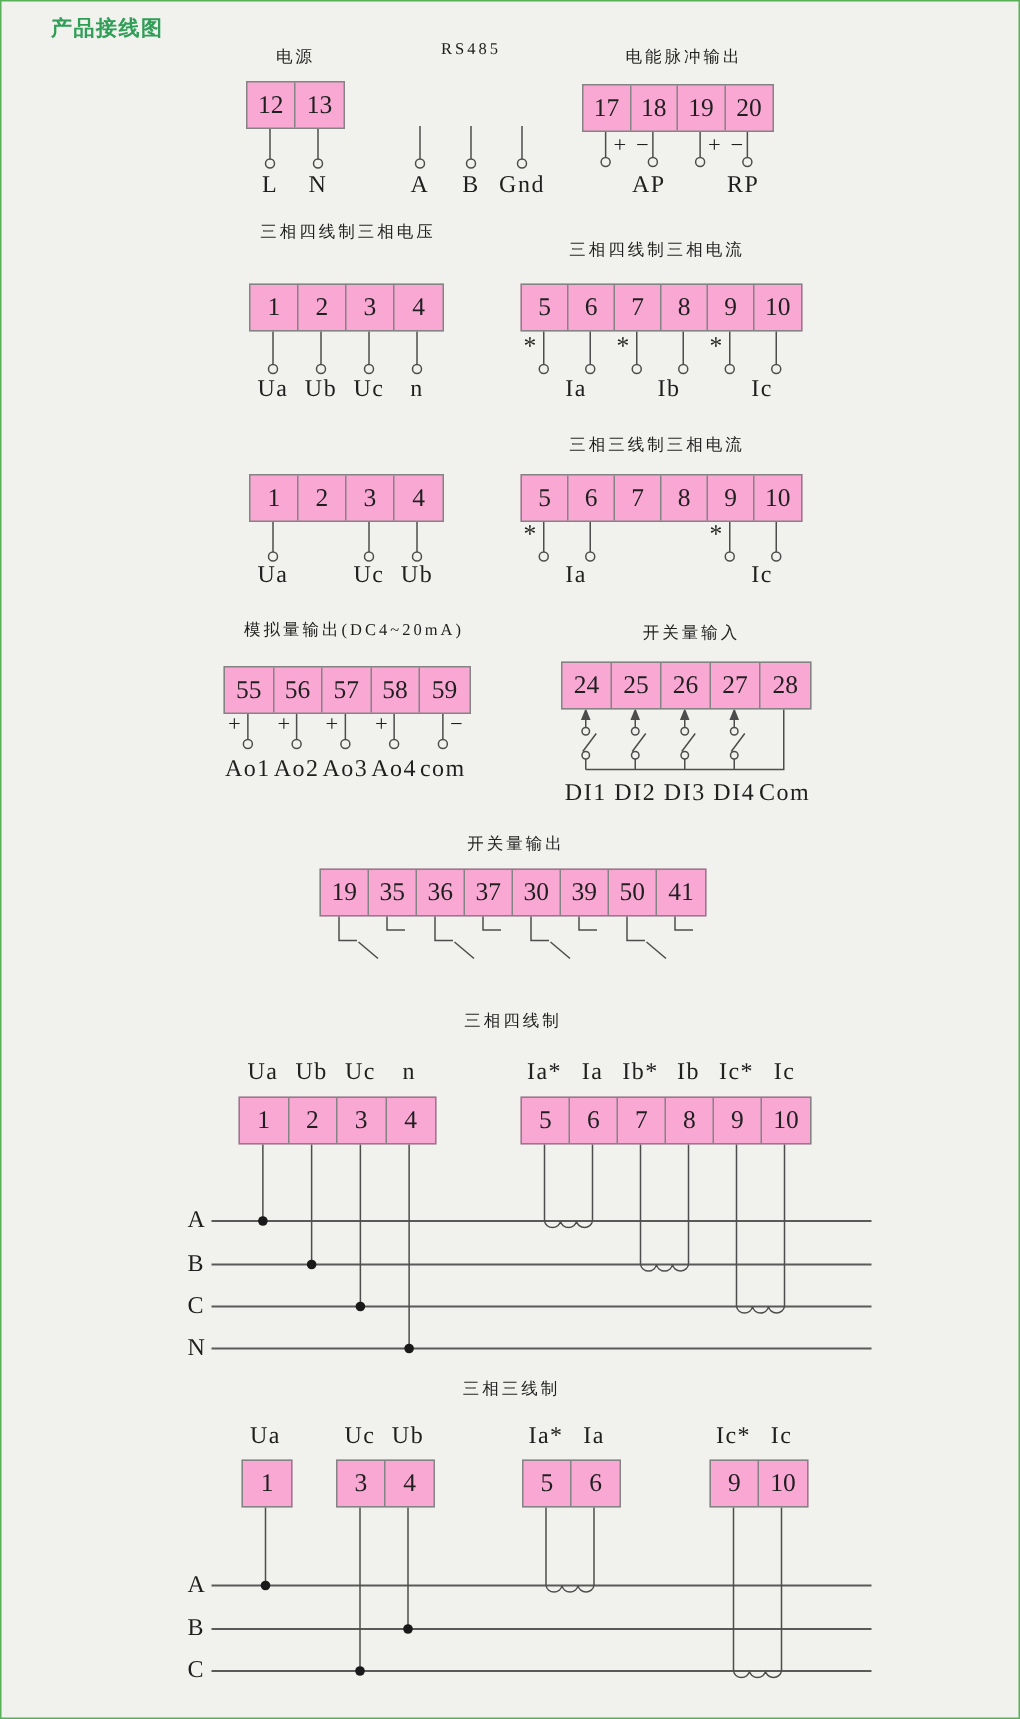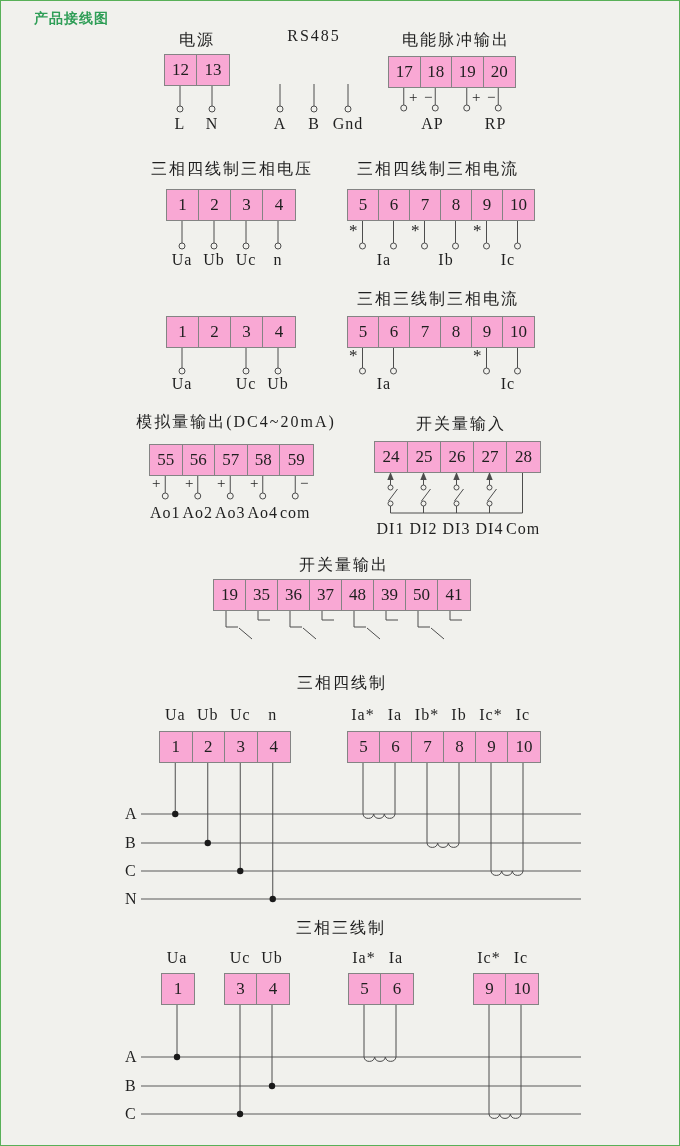--- a/index.html
+++ b/index.html
@@ -2,21 +2,21 @@
 <html><head>
 <meta charset="utf-8">
 <style>
   html,body{margin:0;padding:0}
   body{width:680px;height:1146px;overflow:hidden;background:#f1f1ed}
   #page{position:relative;width:680px;height:1146px;box-sizing:border-box;
         border:1px solid #58b058;background:#f1f1ed;
         font-family:"Liberation Serif","DejaVu Serif",serif;color:#1f1f1f}
   .ptitle{position:absolute;left:33px;top:9px;font-family:"Liberation Sans","DejaVu Sans",sans-serif;
           font-weight:bold;font-size:14px;color:#2f9e57;letter-spacing:1px}
-  .btitle{position:absolute;text-align:center;font-size:16px;letter-spacing:2px;white-space:nowrap}
+  .btitle{position:absolute;text-align:center;font-size:11px;letter-spacing:2px;white-space:nowrap}
   .strip{position:absolute;display:flex;background:#f9a8d4;border:1px solid #848484}
   .cell{box-sizing:border-box;width:var(--cw);height:30px;border-right:1px solid #848484;
         display:flex;align-items:center;justify-content:center;font-size:17px}
   .cell:last-child{border-right:none}
   .lrow{position:absolute;display:flex}
   .lrow .plabel{width:var(--cw);text-align:center;font-size:16px;letter-spacing:1px;white-space:nowrap}
   .sym{position:absolute;font-size:15px;line-height:1}
   .ast{position:absolute;font-size:17px;line-height:1}
   .phase{position:absolute;font-size:16px;line-height:1.1}
   svg.wires{position:absolute;left:0;top:0}
@@ -149,21 +149,21 @@
     </div>
   <span class="sym" style="left:408px;top:89px">+</span>
   <span class="sym" style="left:423px;top:89px">−</span>
   <span class="sym" style="left:471px;top:89px">+</span>
   <span class="sym" style="left:486px;top:89px">−</span>
   <div class="lrow" style="left:400px;top:114px;--cw:63px">
       <span class="plabel">AP</span>
       <span class="plabel">RP</span>
     </div>
 
-  <div class="btitle" style="left:131px;top:158px;width:200px">三相四线制三相电压</div>
+  <div class="btitle" style="left:131px;top:146px;width:200px">三相四线制三相电压</div>
   <div class="strip" style="left:165px;top:188px;--cw:32px">
       <div class="cell">1</div>
       <div class="cell">2</div>
       <div class="cell">3</div>
       <div class="cell">4</div>
     </div>
   <div class="lrow" style="left:165px;top:250px;--cw:32px">
       <span class="plabel">Ua</span>
       <span class="plabel">Ub</span>
       <span class="plabel">Uc</span>
@@ -254,21 +254,21 @@
       <span class="plabel">DI4</span>
       <span class="plabel">Com</span>
     </div>
 
   <div class="btitle" style="left:243px;top:554px;width:200px">开关量输出</div>
   <div class="strip" style="left:212px;top:578px;--cw:32px">
       <div class="cell">19</div>
       <div class="cell">35</div>
       <div class="cell">36</div>
       <div class="cell">37</div>
-      <div class="cell">48</div>
+      <div class="cell">30</div>
       <div class="cell">39</div>
       <div class="cell">50</div>
       <div class="cell">41</div>
     </div>
 
   <div class="btitle" style="left:241px;top:672px;width:200px">三相四线制</div>
   <div class="lrow" style="left:158px;top:705px;--cw:32.5px">
       <span class="plabel">Ua</span>
       <span class="plabel">Ub</span>
       <span class="plabel">Uc</span>

